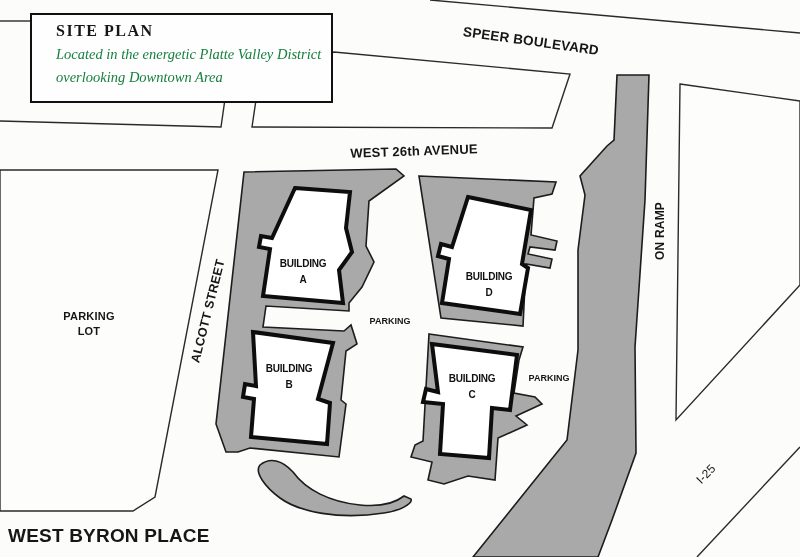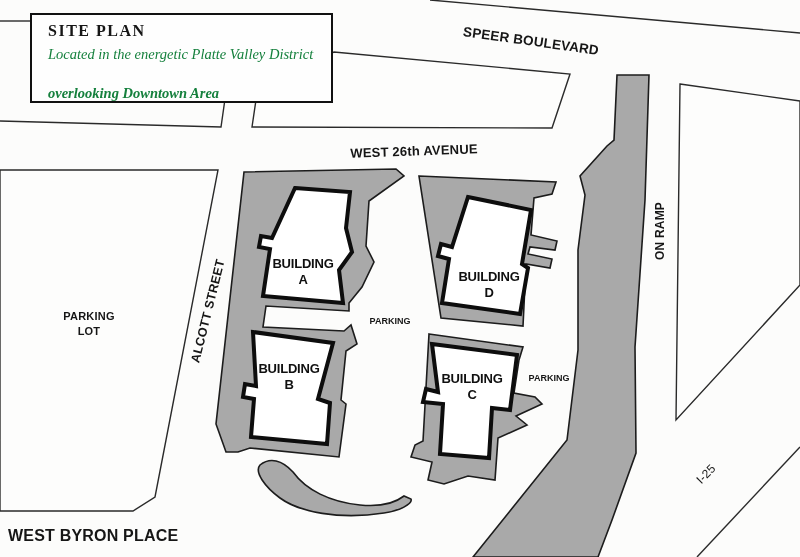--- a/index.html
+++ b/index.html
@@ -16,29 +16,29 @@
   .bldg{stroke:#0d0d0d;stroke-width:4;stroke-linejoin:miter;}
   .lbl{
     position:absolute;white-space:nowrap;
     font-weight:bold;color:#161616;
     transform:translate(-50%,-50%);
     letter-spacing:0.2px;
   }
   .lbl.center2{text-align:center;line-height:15px;}
   .bldg-lbl{
     position:absolute;white-space:nowrap;text-align:center;
-    font-weight:bold;font-size:13px;line-height:16px;
+    font-weight:bold;font-size:10px;line-height:16px;
     letter-spacing:-0.2px;color:#101010;
     transform:translate(-50%,-50%);
   }
   .small-park{font-size:9px;letter-spacing:0;}
   .titlebox{
     position:absolute;left:30px;top:13px;width:303px;height:90px;
     background:#fefefe;border:2.5px solid #111;box-sizing:border-box;
-    padding:7px 0 0 16px;
+    padding:7px 0 0 24px;
   }
   .titlebox .t{
     font-family:"Liberation Serif",serif;font-weight:bold;
     font-size:16px;letter-spacing:1.5px;color:#161616;
   }
   .titlebox .s{
     font-family:"Liberation Serif",serif;font-style:italic;
     font-size:14.5px;line-height:23px;color:#15803d;margin-top:3px;
   }
 </style>
@@ -65,29 +65,29 @@
 
     <path class="bldg" d="M295,188 L350,192 L346,228 L352,252 L339,270 L343,303 L263,296 L270,249 L259,247 L261,236 L272,238 Z" fill="#ffffff"></path>
     <path class="bldg" d="M253,332 L333,343 L318,399 L330,403 L327,444 L251,437 L254,399 L243,397 L245,384 L256,386 Z" fill="#ffffff"></path>
     <path class="bldg" d="M468,197 L531,210 L522,264 L528,268 L520,314 L442,303 L449,259 L438,256 L441,244 L452,247 Z" fill="#ffffff"></path>
     <path class="bldg" d="M432,344 L517,355 L510,410 L492,408 L489,458 L440,454 L443,404 L423,402 L426,389 L438,392 Z" fill="#ffffff"></path>
   </svg>
 
   <div class="titlebox">
     <div class="t">SITE PLAN</div>
     <div class="s">Located in the energetic Platte Valley District</div>
-    <div class="s" style="margin-top:16px;font-weight:bold;">overlooking Downtown Area</div>
+    <div class="s" style="margin-top:0;">overlooking Downtown Area</div>
   </div>
 
   <div class="lbl" style="left:531px;top:41px;font-size:13.5px;transform:translate(-50%,-50%) rotate(8deg);">SPEER BOULEVARD</div>
   <div class="lbl" style="left:414px;top:151px;font-size:13px;transform:translate(-50%,-50%) rotate(-2deg);">WEST 26th AVENUE</div>
   <div class="lbl" style="left:208px;top:311px;font-size:12.5px;transform:translate(-50%,-50%) rotate(-76deg);">ALCOTT STREET</div>
   <div class="lbl" style="left:660px;top:231px;font-size:12px;transform:translate(-50%,-50%) rotate(-90deg);">ON RAMP</div>
   <div class="lbl" style="left:706px;top:474px;font-size:12px;font-weight:normal;transform:translate(-50%,-50%) rotate(-45deg);">I-25</div>
-  <div class="lbl" style="left:8px;top:536px;font-size:16px;transform:translate(0,-50%);">WEST BYRON PLACE</div>
+  <div class="lbl" style="left:8px;top:536px;font-size:19px;transform:translate(0,-50%);">WEST BYRON PLACE</div>
 
   <div class="lbl center2" style="left:89px;top:324px;font-size:11px;">
     <div>PARKING</div>
     <div>LOT</div>
   </div>
   <div class="lbl small-park" style="left:390px;top:321px;">PARKING</div>
   <div class="lbl small-park" style="left:549px;top:378px;">PARKING</div>
 
   <div class="bldg-lbl" style="left:303px;top:272px;">
     <div>BUILDING</div>

